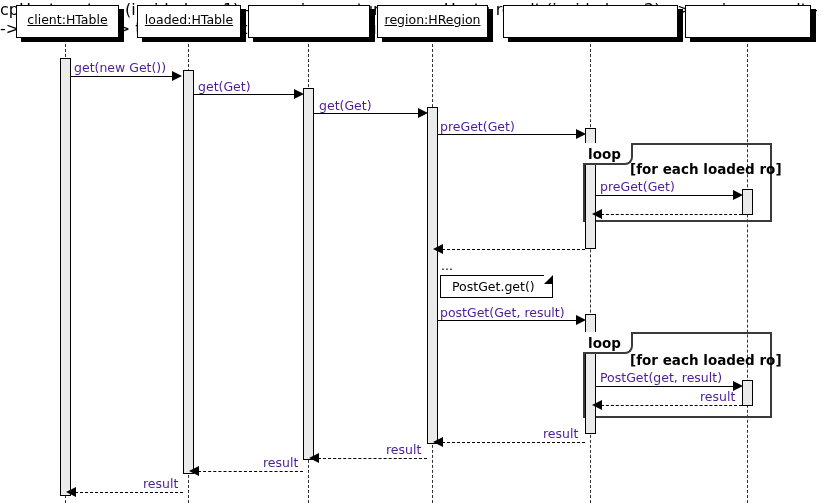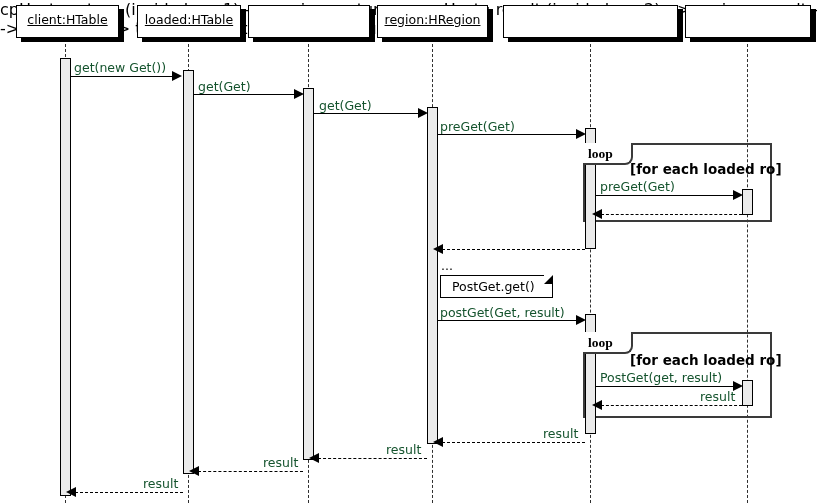--- a/index.html
+++ b/index.html
@@ -24,30 +24,30 @@
 
   
   .msg-line{position:absolute;height:0;border-top:1.4px solid #000000;z-index:3;}
   .msg-line.dashed{border-top:1.4px dashed #000000;}
   .arrow-r{position:absolute;width:0;height:0;z-index:5;
            border-top:5px solid transparent;border-bottom:5px solid transparent;
            border-left:10px solid #000000;}
   .arrow-l{position:absolute;width:0;height:0;z-index:5;
            border-top:5px solid transparent;border-bottom:5px solid transparent;
            border-right:10px solid #000000;}
-  .msg-label{position:absolute;font-size:12.5px;color:#14532d;white-space:nowrap;z-index:5;}
+  .msg-label{position:absolute;font-size:12.5px;color:#4c1d95;white-space:nowrap;z-index:5;}
 
   
   .frag{position:absolute;box-sizing:border-box;border:2px solid #3a3a3a;
         background:transparent;z-index:2;}
   .frag-tab{position:absolute;box-sizing:border-box;border:2px solid #3a3a3a;
             border-top:none;border-left:none;background:#ffffff;z-index:8;
             border-bottom-right-radius:8px;}
   .frag-tab-label{position:absolute;z-index:9;font-size:13.5px;font-weight:bold;
-                  color:#000000;white-space:nowrap;font-family:Liberation Serif, serif;}
+                  color:#000000;white-space:nowrap;}
   .frag-guard{position:absolute;z-index:9;font-size:13.5px;font-weight:bold;
               color:#000000;white-space:nowrap;}
 
   
   .note{position:absolute;box-sizing:border-box;background:#ffffff;
         border:1.4px solid #000000;z-index:6;}
   .note-fold{position:absolute;width:0;height:0;z-index:7;
              border-left:9px solid #ffffff;border-bottom:9px solid #000000;}
   .note-label{position:absolute;z-index:8;font-size:12.5px;color:#000000;white-space:nowrap;}
 

